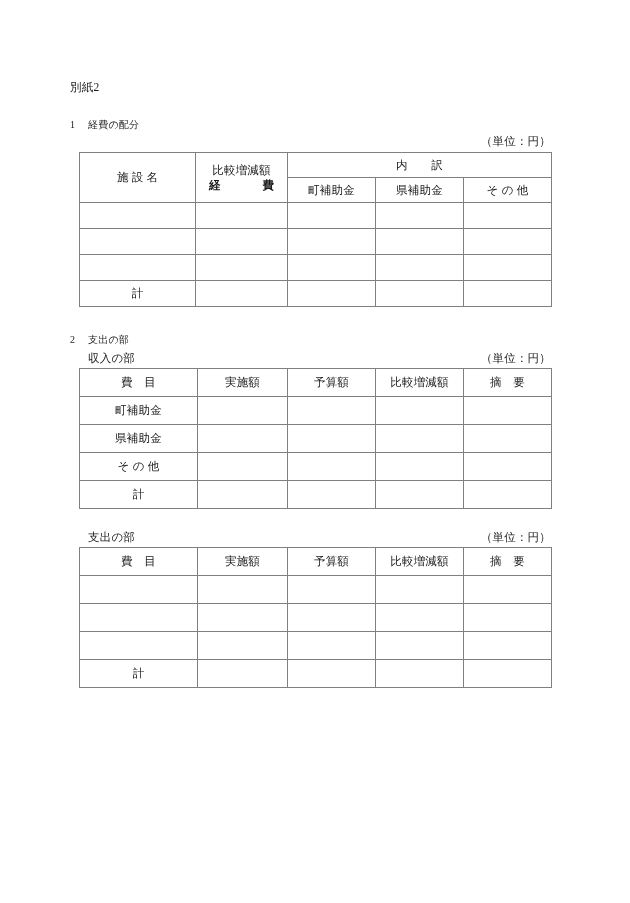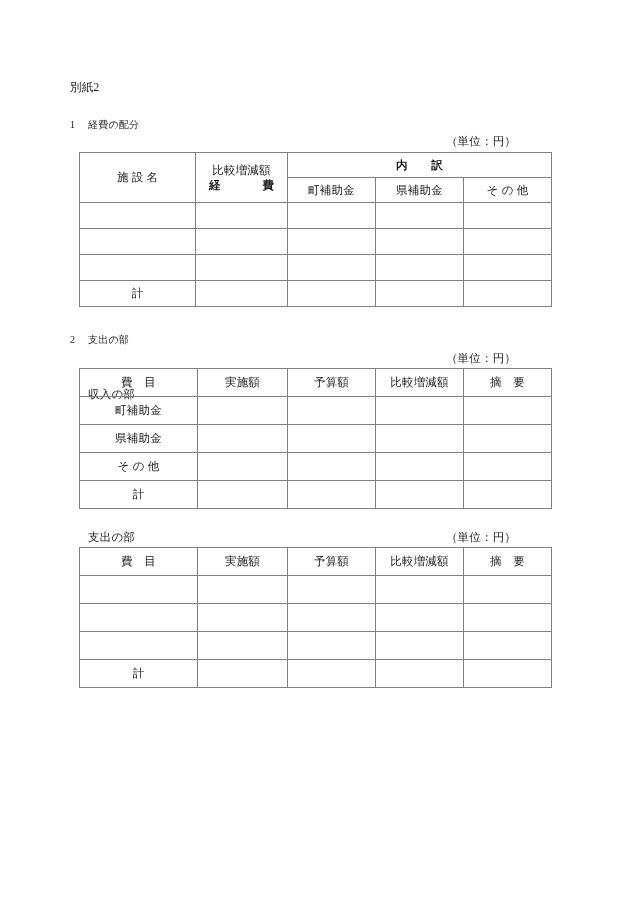--- a/index.html
+++ b/index.html
@@ -46,21 +46,21 @@
   .sub-title {
     position: absolute;
     font-size: 11.5px;
     white-space: nowrap;
     letter-spacing: 0.2px;
   }
   .unit-note {
     position: absolute;
     font-size: 11.5px;
     white-space: nowrap;
-    text-align: center;
+    text-align: right;
     letter-spacing: 0.2px;
   }
 
   
   .form-table {
     position: absolute;
     border-collapse: collapse;
     table-layout: fixed;
     font-size: 11.5px;
   }
@@ -104,21 +104,20 @@
     width: 42px;
   }
   .blank-row td {
     height: 25px;
   }
   .t1 .hdr-main {
     height: 48px;
   }
   .t1 .hdr-top {
     height: 24px;
-    font-weight: bold;
   }
   .t1 .hdr-bot {
     height: 24px;
   }
   .t23 td {
     height: 27px;
   }
 </style>
 </head>
 <body>
@@ -184,21 +183,21 @@
         <td></td>
         <td></td>
       </tr>
     </tbody>
   </table>
 
   <div class="section-title" style="left:70px; top:333px;">
     <span class="num">2</span><span>支出の部</span>
   </div>
 
-  <div class="sub-title" style="left:88px; top:351px;margin-top:36px;">収入の部</div>
+  <div class="sub-title" style="left:88px; top:351px;">収入の部</div>
   <div class="unit-note" style="left:411px; top:351px; width:140px;">（単位：円）</div>
 
   <table class="form-table t23" style="left:79px; top:368px; width:472px;">
     <colgroup>
       <col style="width:118px">
       <col style="width:90px">
       <col style="width:88px">
       <col style="width:88px">
       <col style="width:88px">
     </colgroup>

